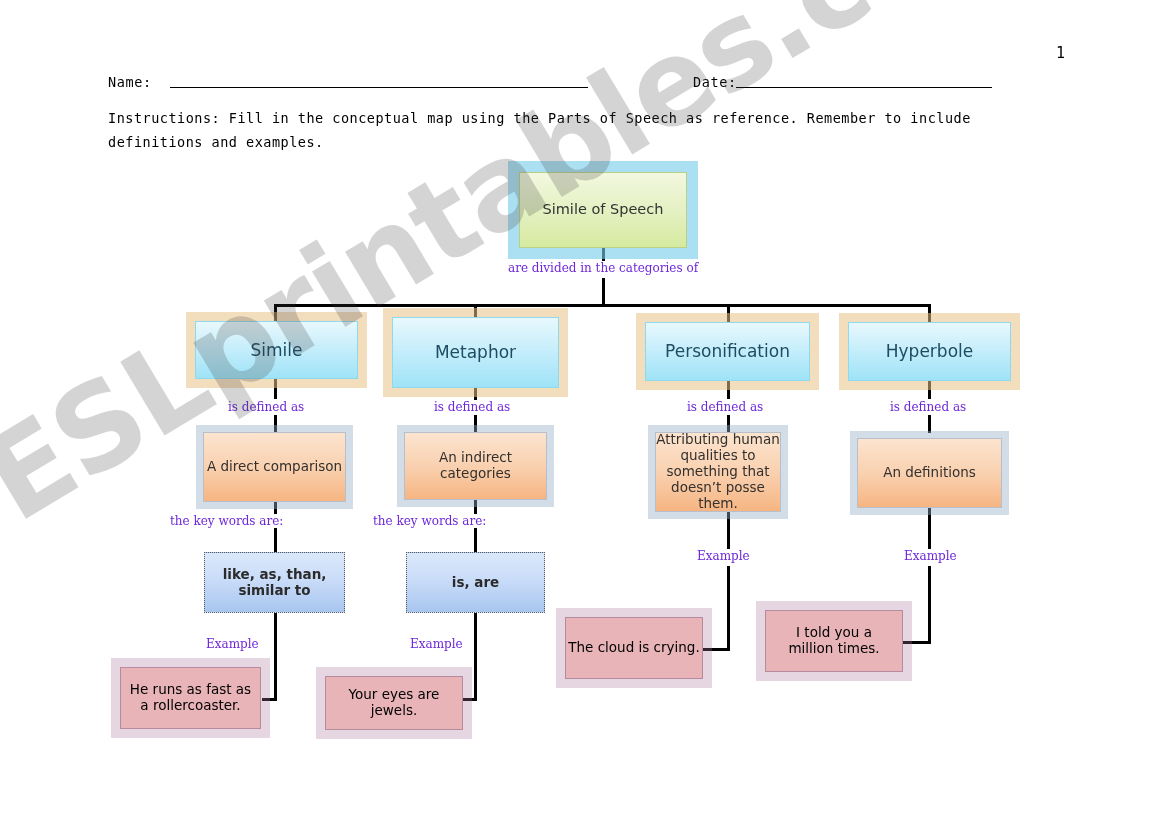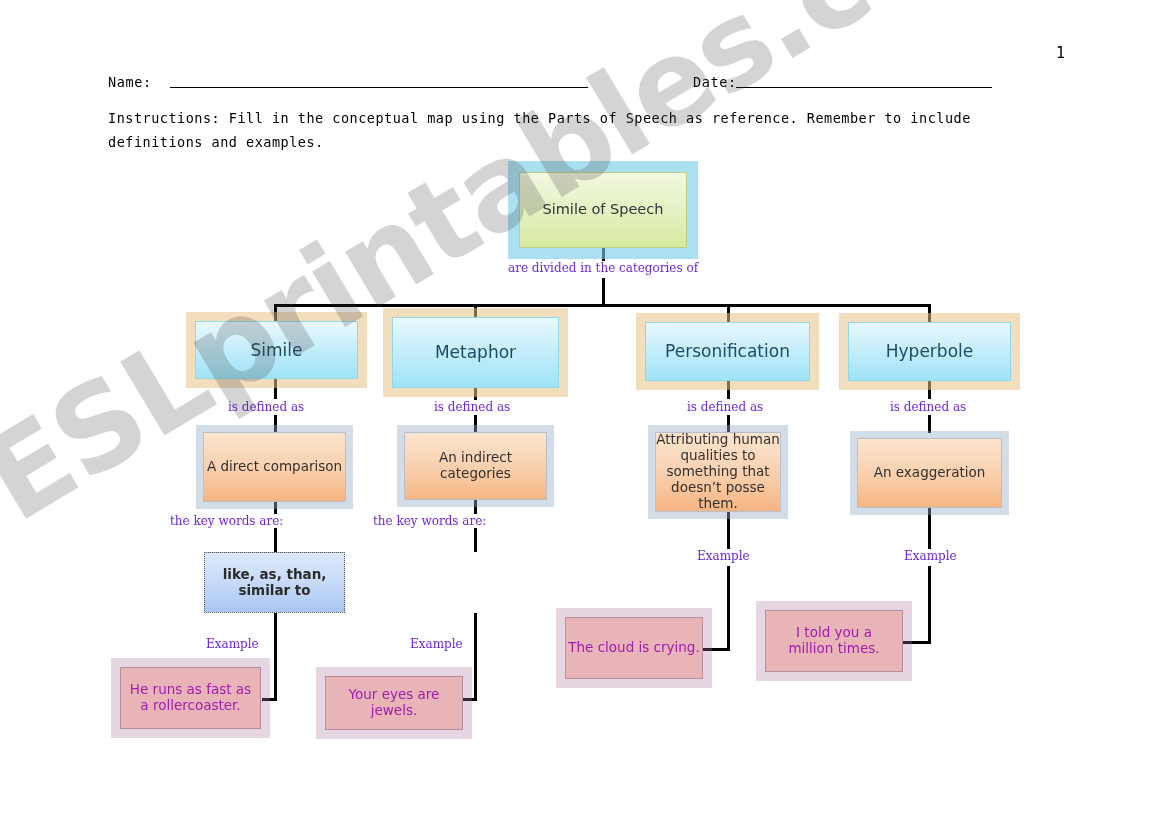--- a/index.html
+++ b/index.html
@@ -121,21 +121,21 @@
     font-size: 13.5px;
     color: #2b2b2b;
     font-weight: bold;
   }
   
   .node-ex {
     background: #e8b4b8;
     border: 1px solid #b58c9e;
     box-shadow: 0 0 0 9px rgba(170, 120, 160, 0.30);
     font-size: 13.5px;
-    color: #a21caf;
+    color: #000000;
   }
 
   
   .conn {
     position: absolute;
     background: #000000;
     z-index: 2;
   }
   .conn-v { width: 3px; }
   .conn-h { height: 3px; }
@@ -243,26 +243,29 @@
   <div class="node node-def" style="left:203px; top:432px; width:143px; height:70px;">
     <span>A direct comparison</span>
   </div>
   <div class="node node-def" style="left:404px; top:432px; width:143px; height:68px;">
     <span style="max-width:105px;">An indirect categories</span>
   </div>
   <div class="node node-def" style="left:655px; top:432px; width:126px; height:80px;">
     <span style="max-width:140px;">Attributing human qualities to something that doesn’t posse them.</span>
   </div>
   <div class="node node-def" style="left:857px; top:438px; width:145px; height:70px;">
-    <span>An exaggeration</span>
+    <span>An definitions</span>
   </div>
 
   <div class="node node-key" style="left:204px; top:552px; width:141px; height:61px;">
     <span style="max-width:130px;">like, as, than, similar to</span>
   </div>
+  <div class="node node-key" style="left:406px; top:552px; width:139px; height:61px;">
+    <span>is, are</span>
+  </div>
 
   <div class="node node-ex" style="left:120px; top:667px; width:141px; height:62px;">
     <span style="max-width:125px;">He runs as fast as a rollercoaster.</span>
   </div>
   <div class="node node-ex" style="left:325px; top:676px; width:138px; height:54px;">
     <span>Your eyes are jewels.</span>
   </div>
   <div class="node node-ex" style="left:565px; top:617px; width:138px; height:62px;justify-content:center;">
     <span>The cloud is crying.</span>
   </div>

